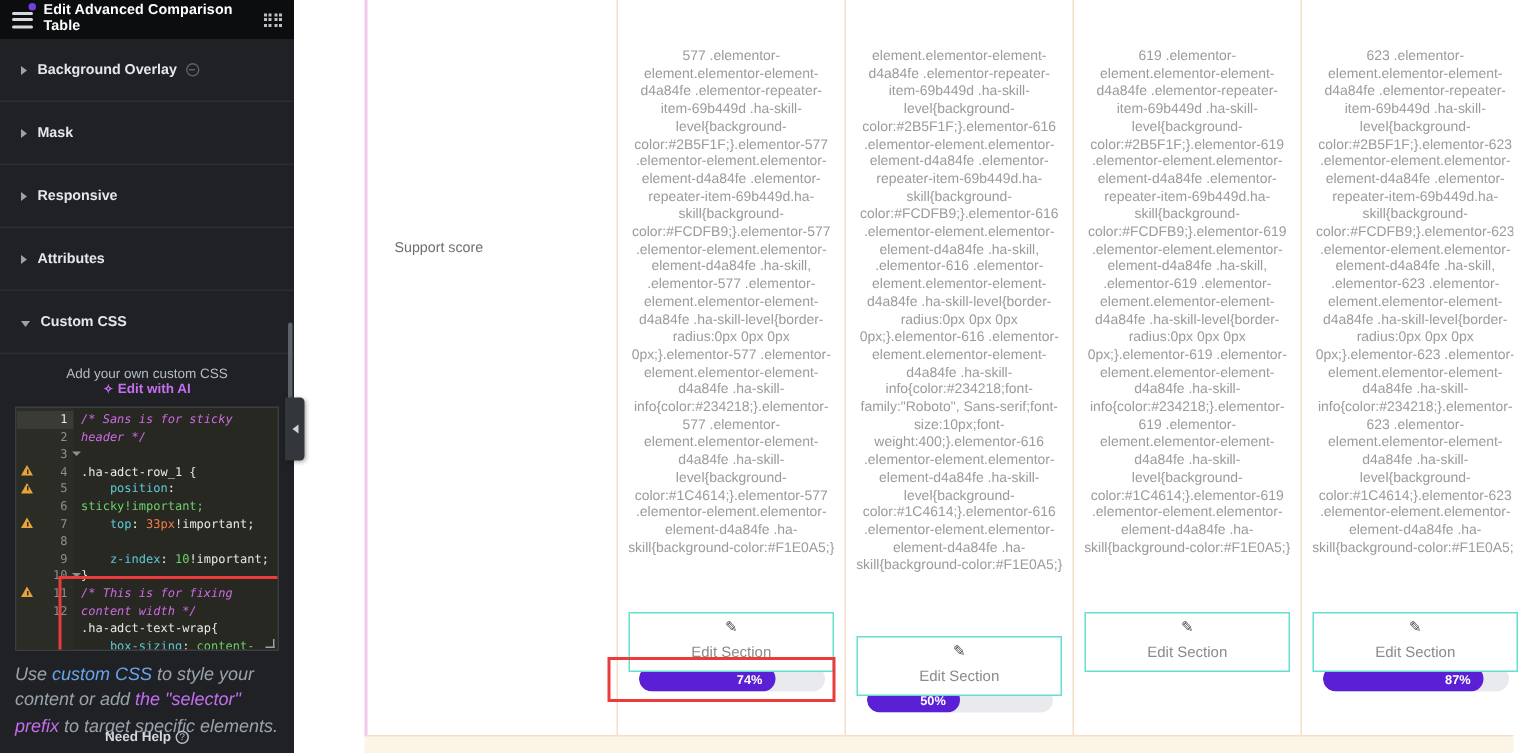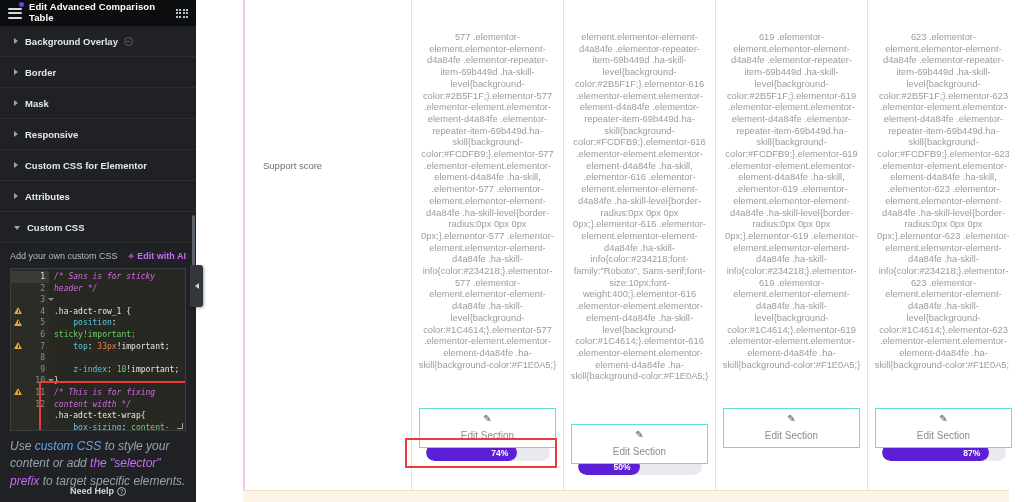--- a/index.html
+++ b/index.html
@@ -37,21 +37,21 @@
   .panel-title {
     font-size: 9.5px; font-weight: bold; color: #fff;
     line-height: 1.15; letter-spacing: .1px;
     flex: 1;
   }
   .grid-icon { display:grid; grid-template-columns: repeat(4,2px); gap:1.5px; margin-left:6px; cursor:pointer; }
   .grid-icon span { width:2px; height:2px; background:#b9c0c7; display:block; }
 
   .sections { }
   .section-row {
-    height: 31px;
+    height: 42px;
     display: flex; align-items: center;
     padding: 0 8px 0 14px;
     border-bottom: 1px solid #2b2e33;
     font-size: 9.5px; font-weight: bold; color: #e4e8eb;
     cursor: pointer;
     position: relative;
   }
   .section-row .caret {
     width: 0; height: 0; margin-right: 7px;
     border-left: 4px solid #9aa3ab;
@@ -72,20 +72,21 @@
   }
   .section-row .minus-badge::after {
     content:''; position:absolute; left:1.5px; top:3px; width:4px; height:1px; background:#5a5f66;
   }
 
   
   .css-body { padding: 0 10px; }
   .css-label-row {
     display: flex; align-items: center; justify-content: space-between;
     padding: 8px 0 7px 0;
+    flex-direction: column;
   }
   .css-label { font-size: 9px; color: #b4bcc4; }
   .ai-link { font-size: 9px; color: #c56ef0; font-weight: bold; display:flex; align-items:center; gap:3px; cursor:pointer;}
   .ai-spark { font-size: 8px; color:#c56ef0; }
 
   .editor {
     background: #272822;
     border: 1px solid #3a3d42;
     height: 163px;
     display: flex;
@@ -310,33 +311,25 @@
     </div>
 
     <div class="sections" id="sections">
         <div class="section-row">
           <span class="caret"></span>
           <span>Background Overlay</span>
           <span class="minus-badge"></span>
         </div>
         <div class="section-row">
           <span class="caret"></span>
-          <span>Border</span>
-        </div>
-        <div class="section-row">
-          <span class="caret"></span>
           <span>Mask</span>
         </div>
         <div class="section-row">
           <span class="caret"></span>
           <span>Responsive</span>
-        </div>
-        <div class="section-row">
-          <span class="caret"></span>
-          <span>Custom CSS for Elementor</span>
         </div>
         <div class="section-row">
           <span class="caret"></span>
           <span>Attributes</span>
         </div>
         <div class="section-row open">
           <span class="caret"></span>
           <span>Custom CSS</span>
         </div>
       </div>

